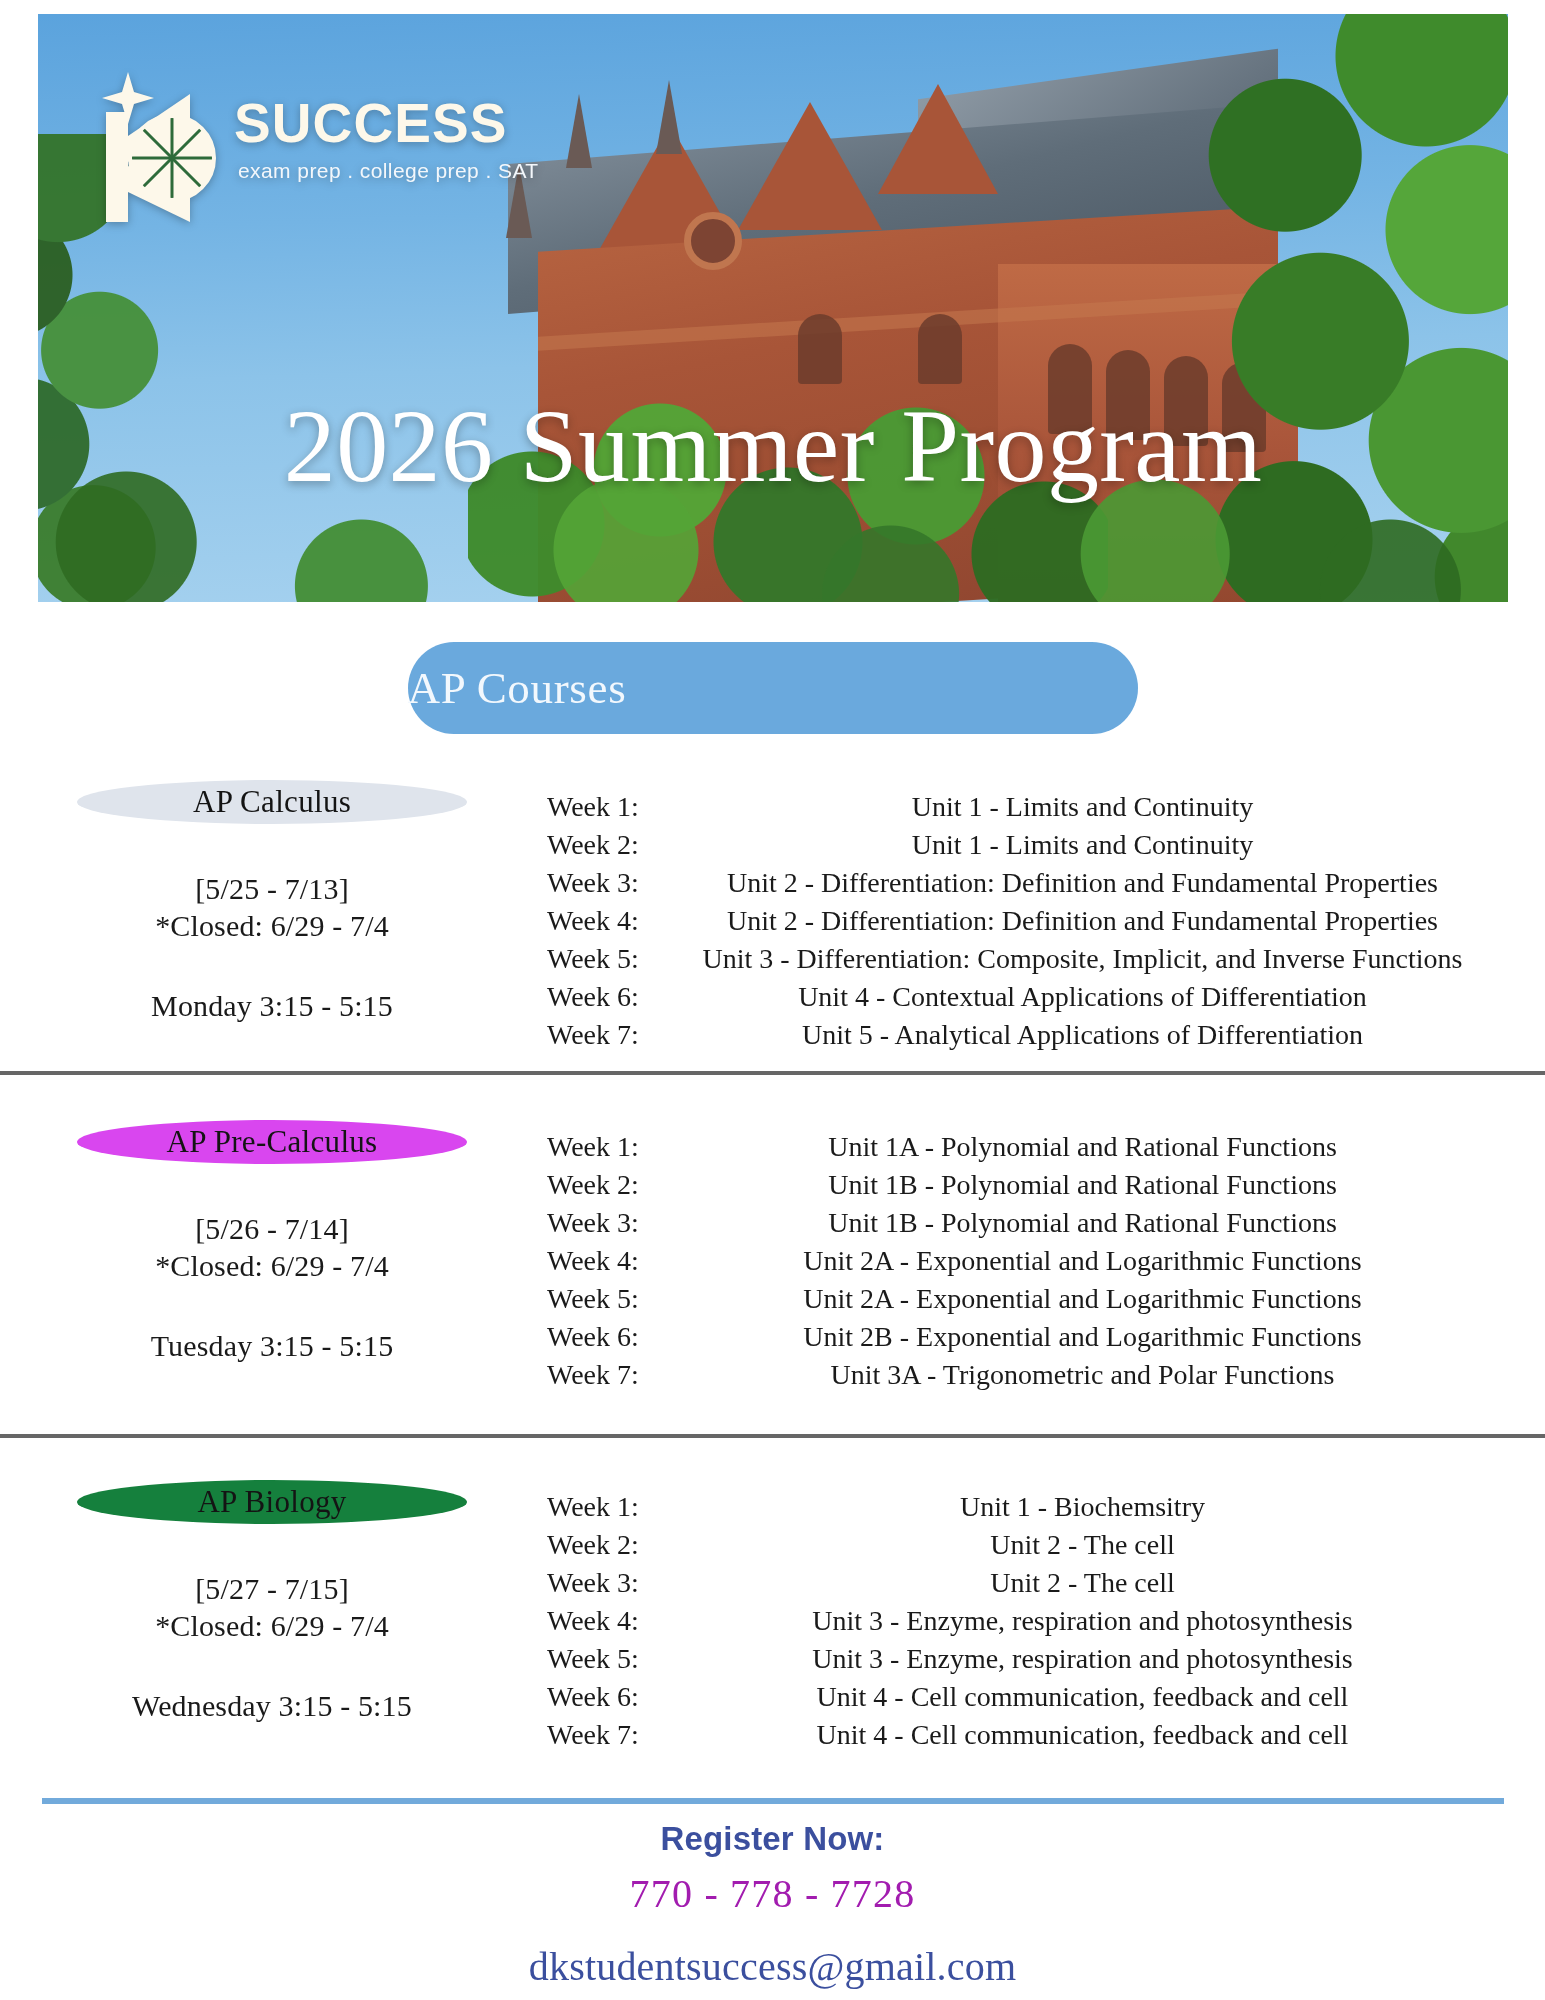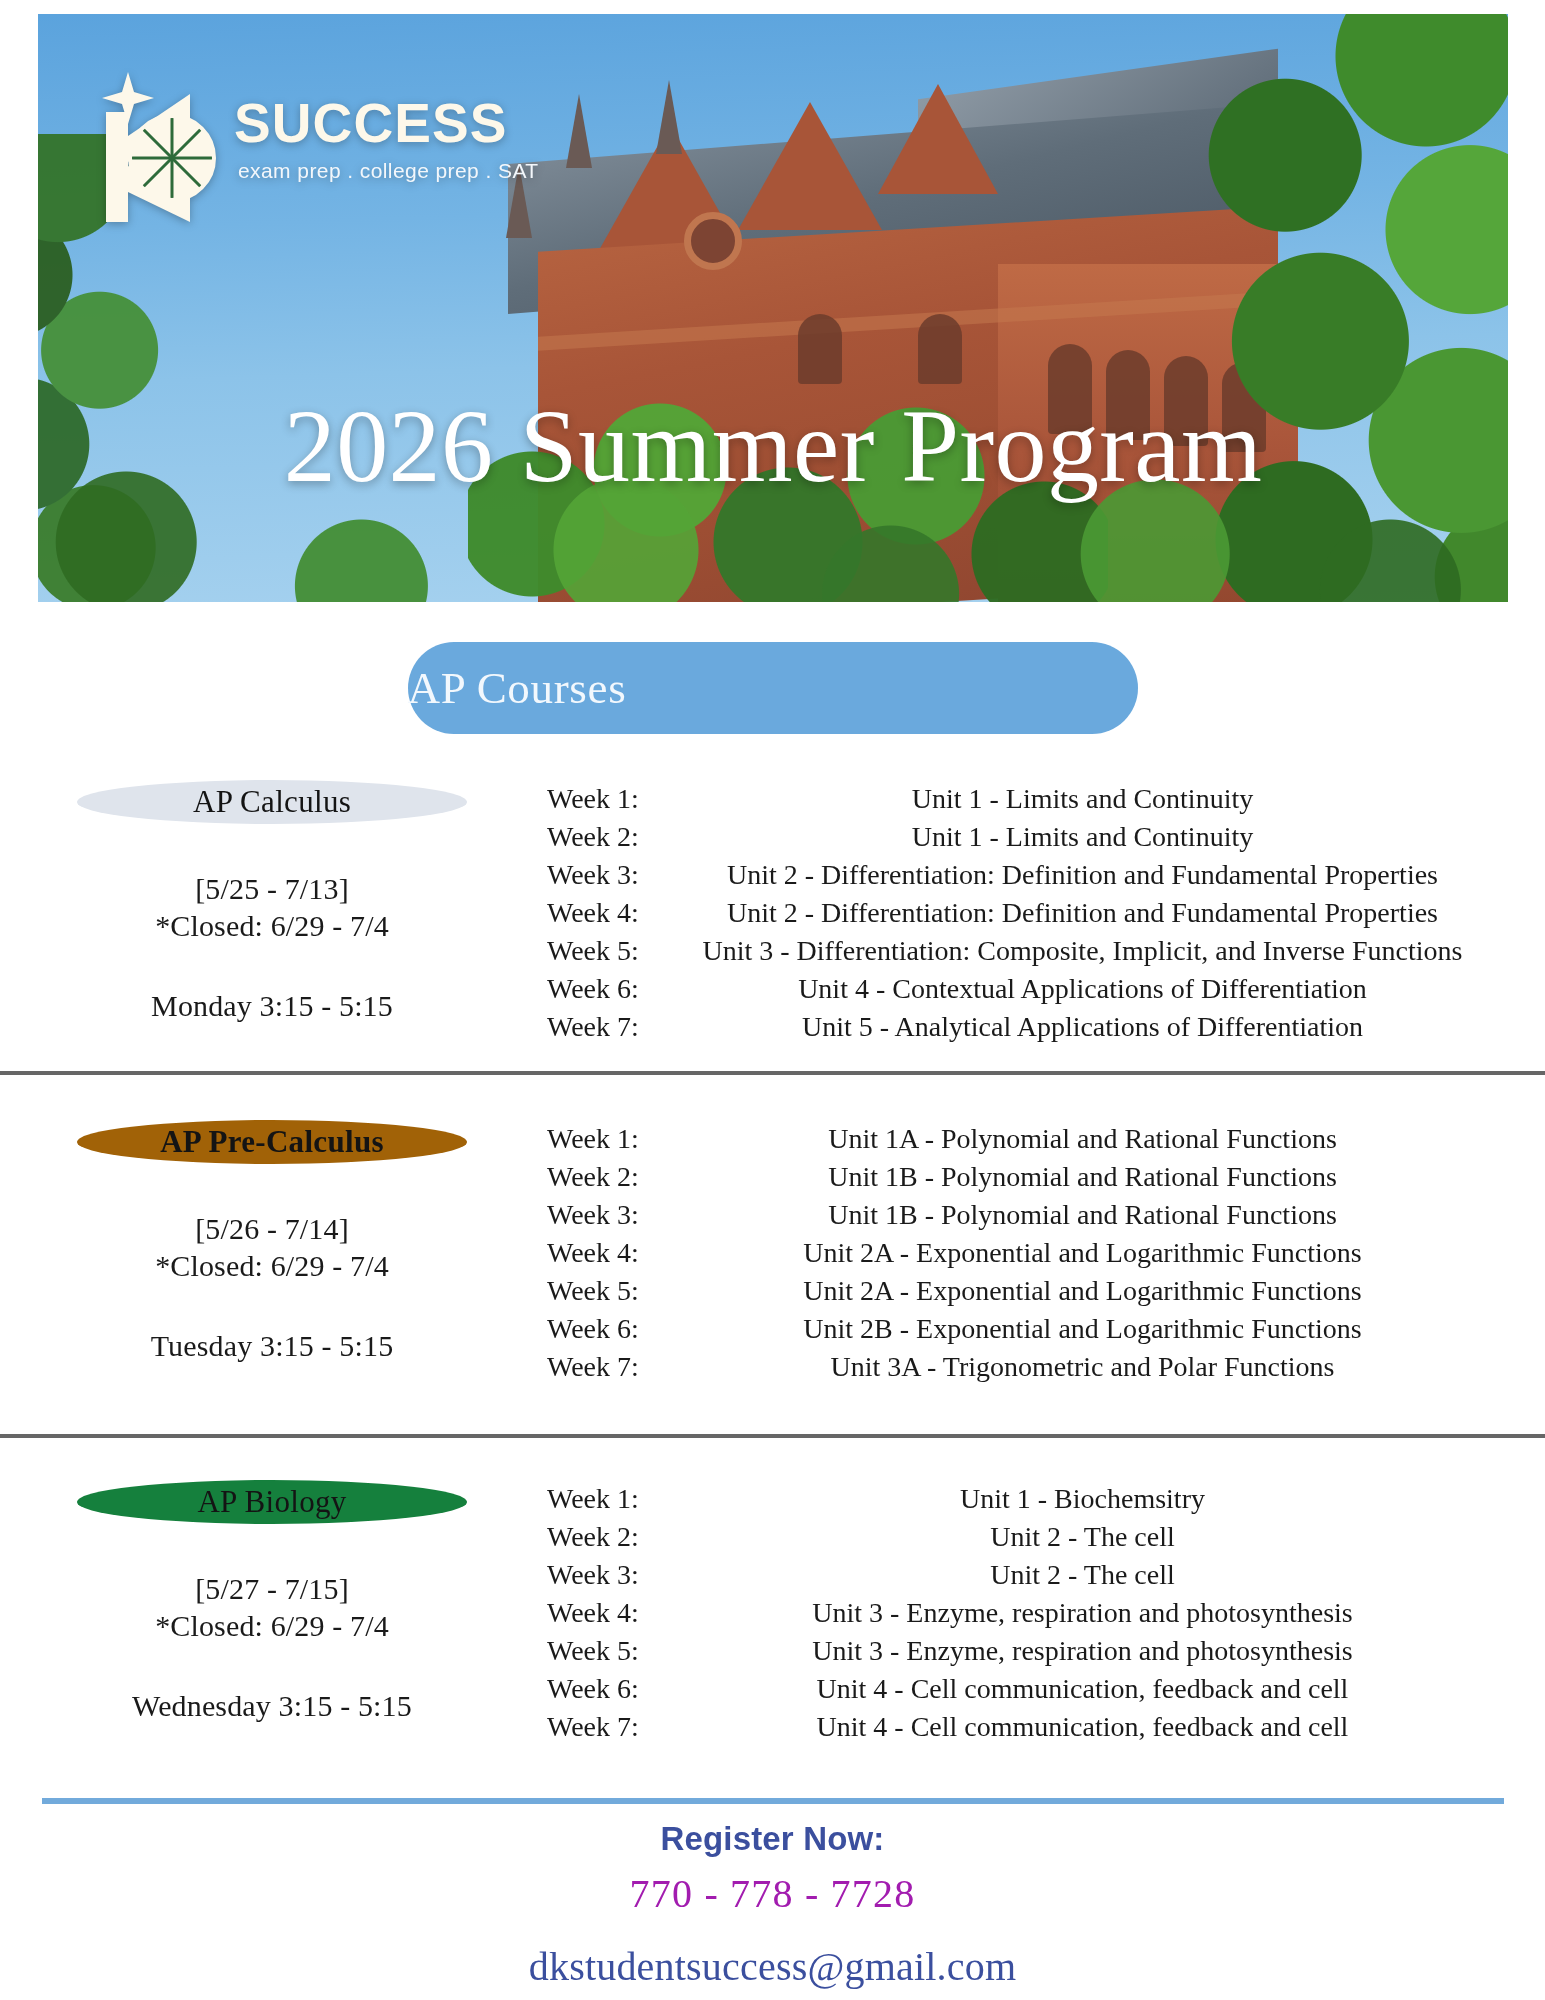--- a/index.html
+++ b/index.html
@@ -177,28 +177,28 @@
   .col-left{ width:500px; flex:none; padding-left:44px; text-align:center; }
   .col-right{ flex:1; padding-right:45px; }
 
   .course-pill{
     display:block; width:390px; height:44px; margin:0 auto;
     border-radius:50%/50%;
     display:flex; align-items:center; justify-content:center;
     font-size:31px; letter-spacing:.01em; color:#141414;
   }
   .pill-calc{ background:#dfe4ec; }
-  .pill-pre { background:#a16207;font-weight:bold; }
+  .pill-pre { background:#d946ef; }
   .pill-bio { background:#15803d; }
 
   .meta{ margin-top:47px; font-size:30px; line-height:1.23; letter-spacing:.005em; }
   .meta .closed{ white-space:nowrap; }
   .when{ margin-top:44px; font-size:30px; letter-spacing:.005em; }
 
-  .weeks{ width:100%; border-collapse:collapse; }
+  .weeks{ width:100%; border-collapse:collapse;margin-top:8px; }
   .weeks td{ font-size:28px; line-height:1.0; padding:5px 0; vertical-align:baseline; }
   .w-label{ width:118px; white-space:nowrap; text-align:left; }
   .w-topic{ text-align:center; white-space:nowrap; }
 
   .divider{
     position:absolute; left:0; width:1545px; height:4px;
     background:#666666;
   }
   .div1{ top:1071px; }
   .div2{ top:1434px; }

